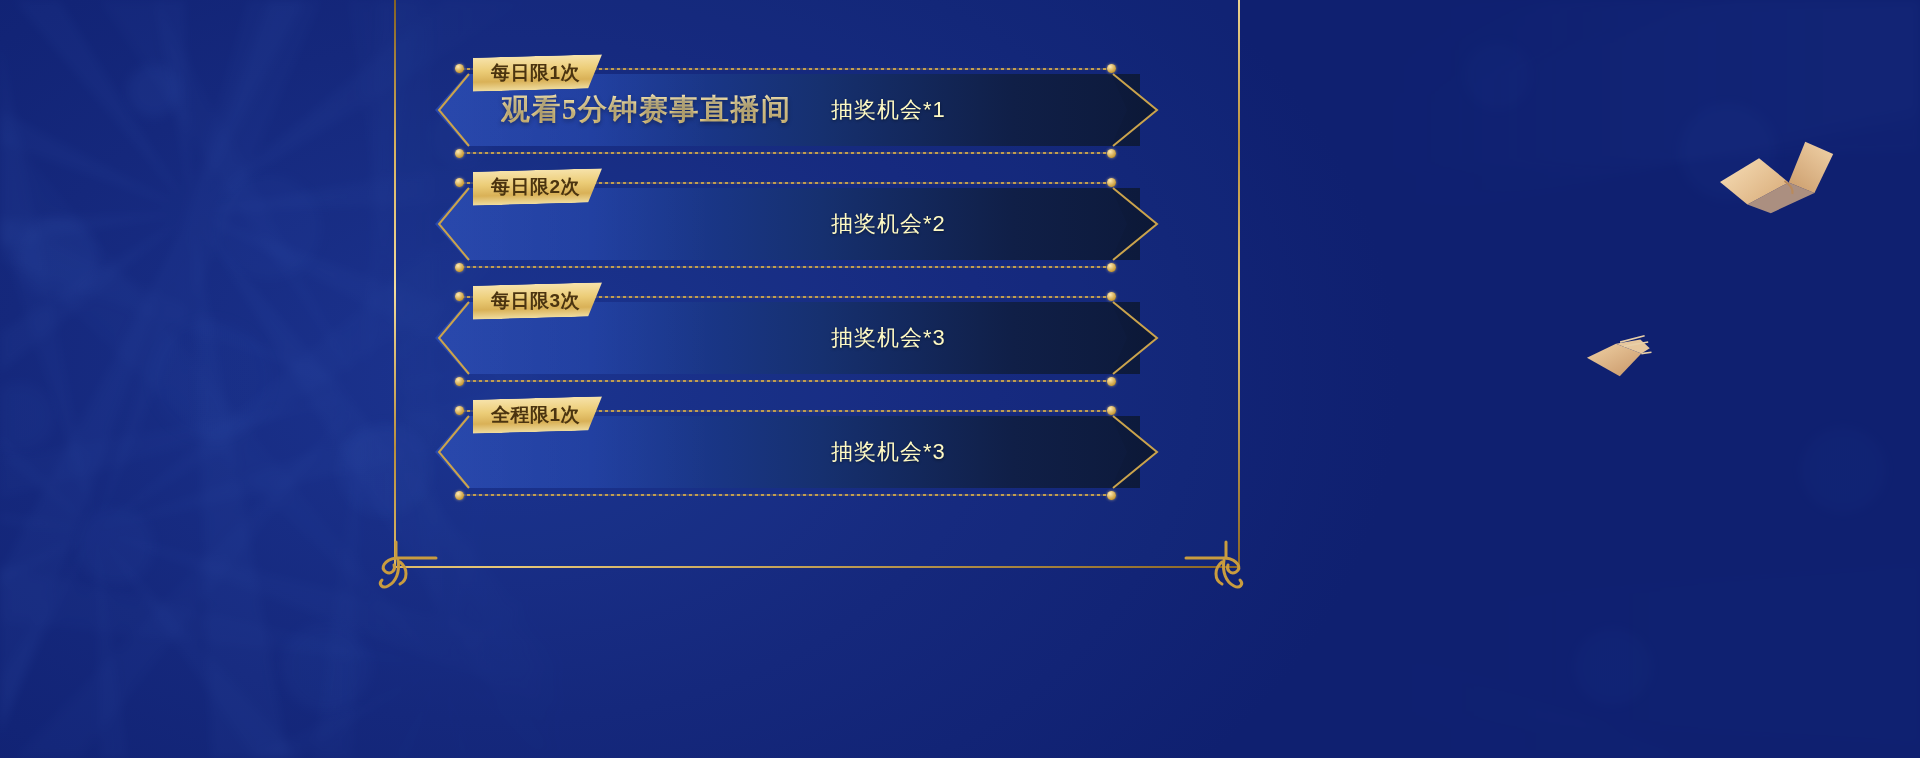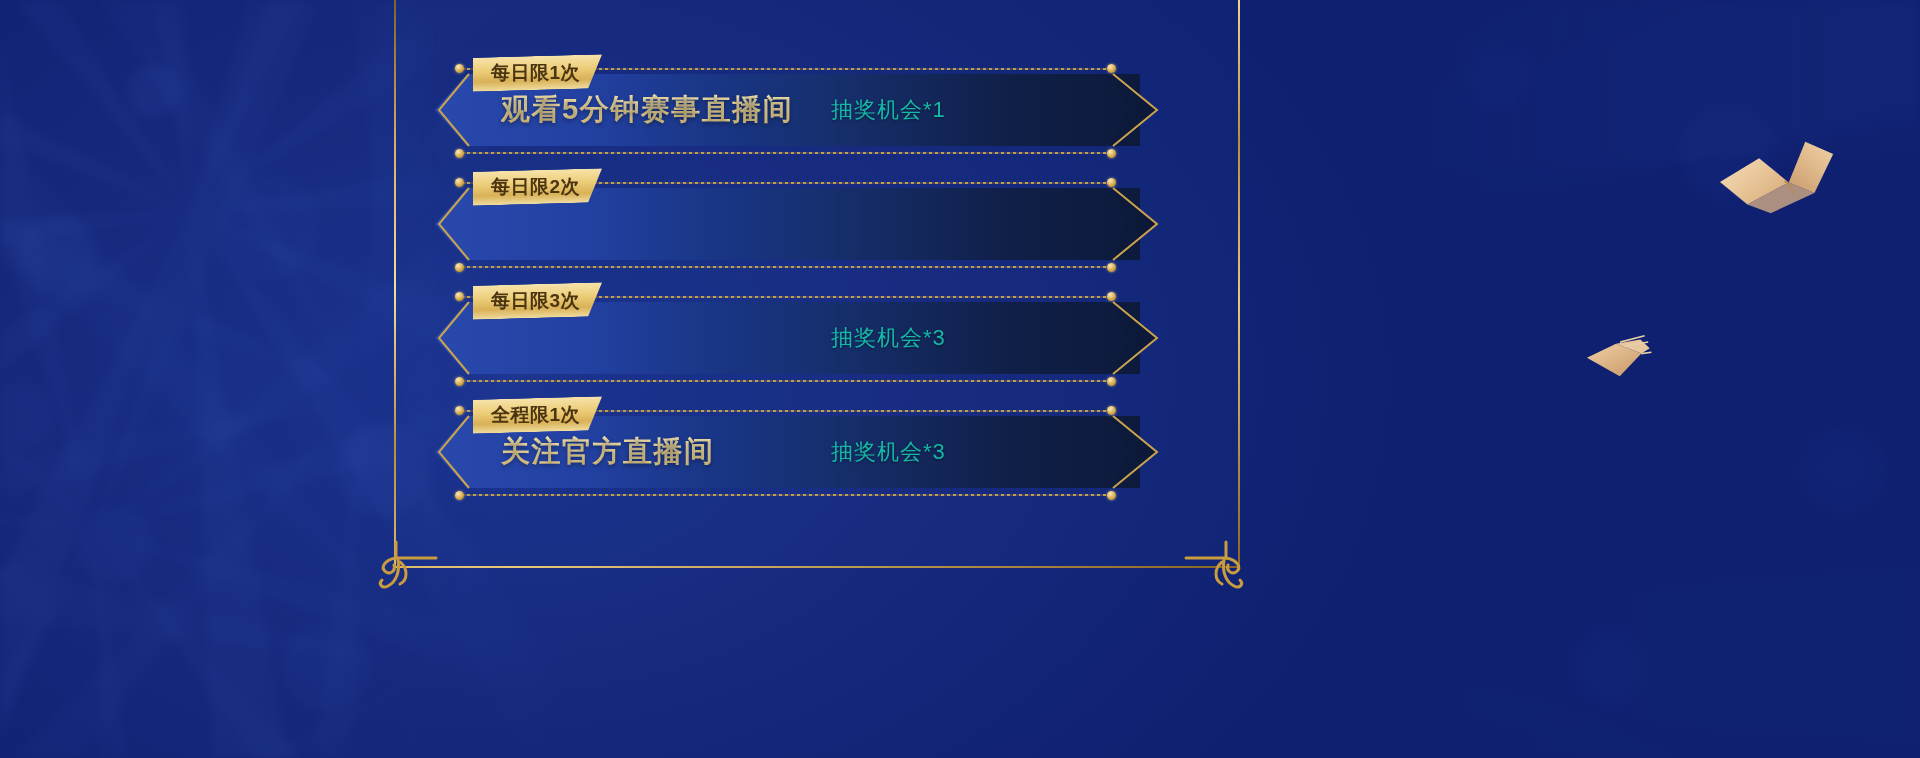--- a/index.html
+++ b/index.html
@@ -133,28 +133,29 @@
     left:66px; top:0; height:72px;
     display:flex; align-items:center;
     font-size:29px; font-weight:700;
     letter-spacing:1.5px;
     color:#f6e3a6;
     background:linear-gradient(180deg,#fdf3cf 0%,#f7e2a3 45%,#e8c469 100%);
     -webkit-background-clip:text; background-clip:text;
     -webkit-text-fill-color:transparent;
     text-shadow:0 2px 4px rgba(0,0,0,.35);
     white-space:nowrap;
+    font-family:Liberation Serif, serif;
   }
   .banner-reward{
     position:absolute;
     left:396px; top:0; height:72px;
     display:flex; align-items:center;
     font-size:22px; font-weight:500;
     letter-spacing:1px;
-    color:#14b8a6;
+    color:#fef9c3;
     white-space:nowrap;
     text-shadow:0 1px 3px rgba(0,0,0,.45);
   }
 
   
   .limit-tag{
     position:absolute;
     left:38px; top:-18px;
     height:34px;
     padding:0 22px 0 18px;
@@ -236,20 +237,21 @@
     </svg>
   <div class="banner-rule top"></div>
   <div class="banner-rule bottom"></div>
   <div class="rule-dot tl"></div>
   <div class="rule-dot bl"></div>
   <div class="rule-dot tr"></div>
   <div class="rule-dot br"></div>
   <div class="limit-tag">
     <span class="limit-tag-text">每日限2次</span>
   </div>
+  <div class="banner-reward">抽奖机会*2</div>
 </div>
 
 <div class="banner-row" id="row-2">
   <div class="banner-body"></div>
   <div class="banner-arrow-right"></div>
   <svg class="arrow-left-outline" viewBox="0 0 50 80">
       <path d="M42 4 L12 40 L42 76" fill="none" stroke="#caa34c" stroke-width="2"></path>
     </svg>
   <svg class="arrow-right-outline" viewBox="0 0 58 78">
       <path d="M6 3 L50 39 L6 75" fill="none" stroke="#caa34c" stroke-width="2"></path>
@@ -277,21 +279,20 @@
     </svg>
   <div class="banner-rule top"></div>
   <div class="banner-rule bottom"></div>
   <div class="rule-dot tl"></div>
   <div class="rule-dot bl"></div>
   <div class="rule-dot tr"></div>
   <div class="rule-dot br"></div>
   <div class="limit-tag">
     <span class="limit-tag-text">全程限1次</span>
   </div>
-  <div class="banner-title">关注官方直播间</div>
   <div class="banner-reward">抽奖机会*3</div>
 </div>
 
 <svg class="book" id="book-large" viewBox="0 0 126 76">
   <defs>
     <linearGradient id="pg1" x1="0" y1="0" x2="1" y2="1">
       <stop offset="0%" stop-color="#f6ddb6"></stop>
         <stop offset="100%" stop-color="#d8ab78"></stop>
     </linearGradient>
     <linearGradient id="pg2" x1="1" y1="0" x2="0" y2="1">

